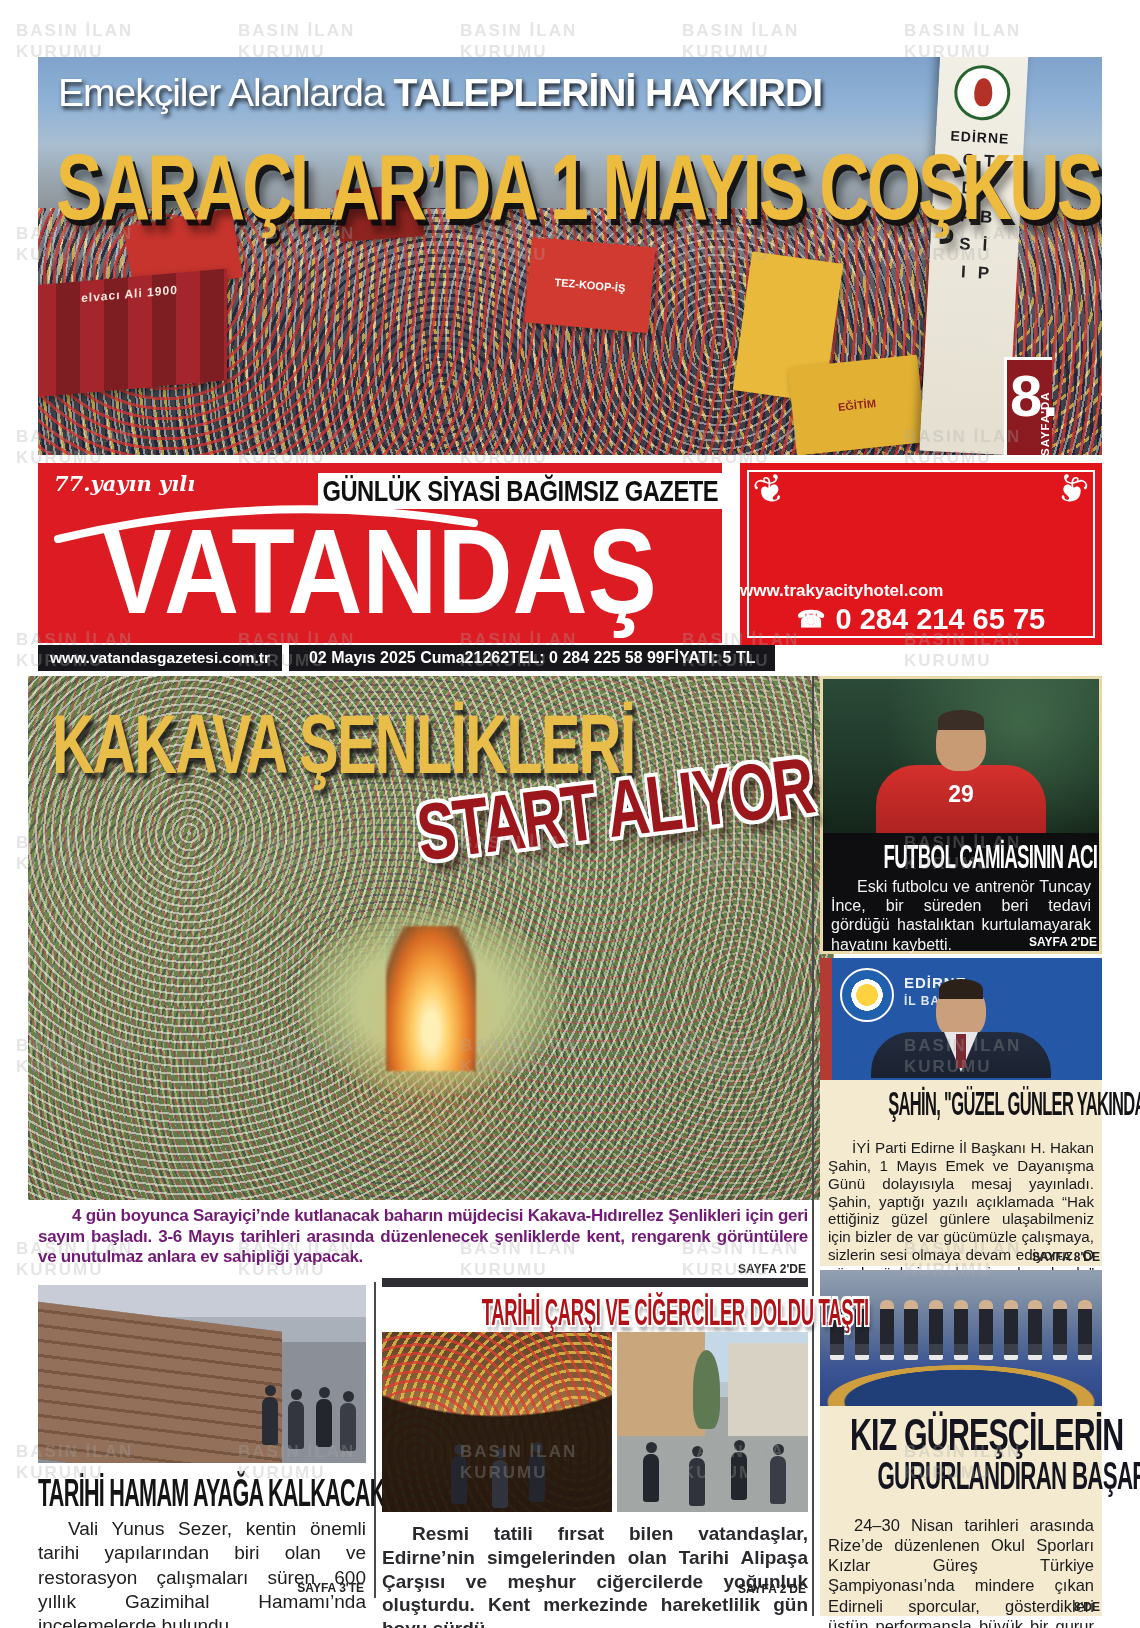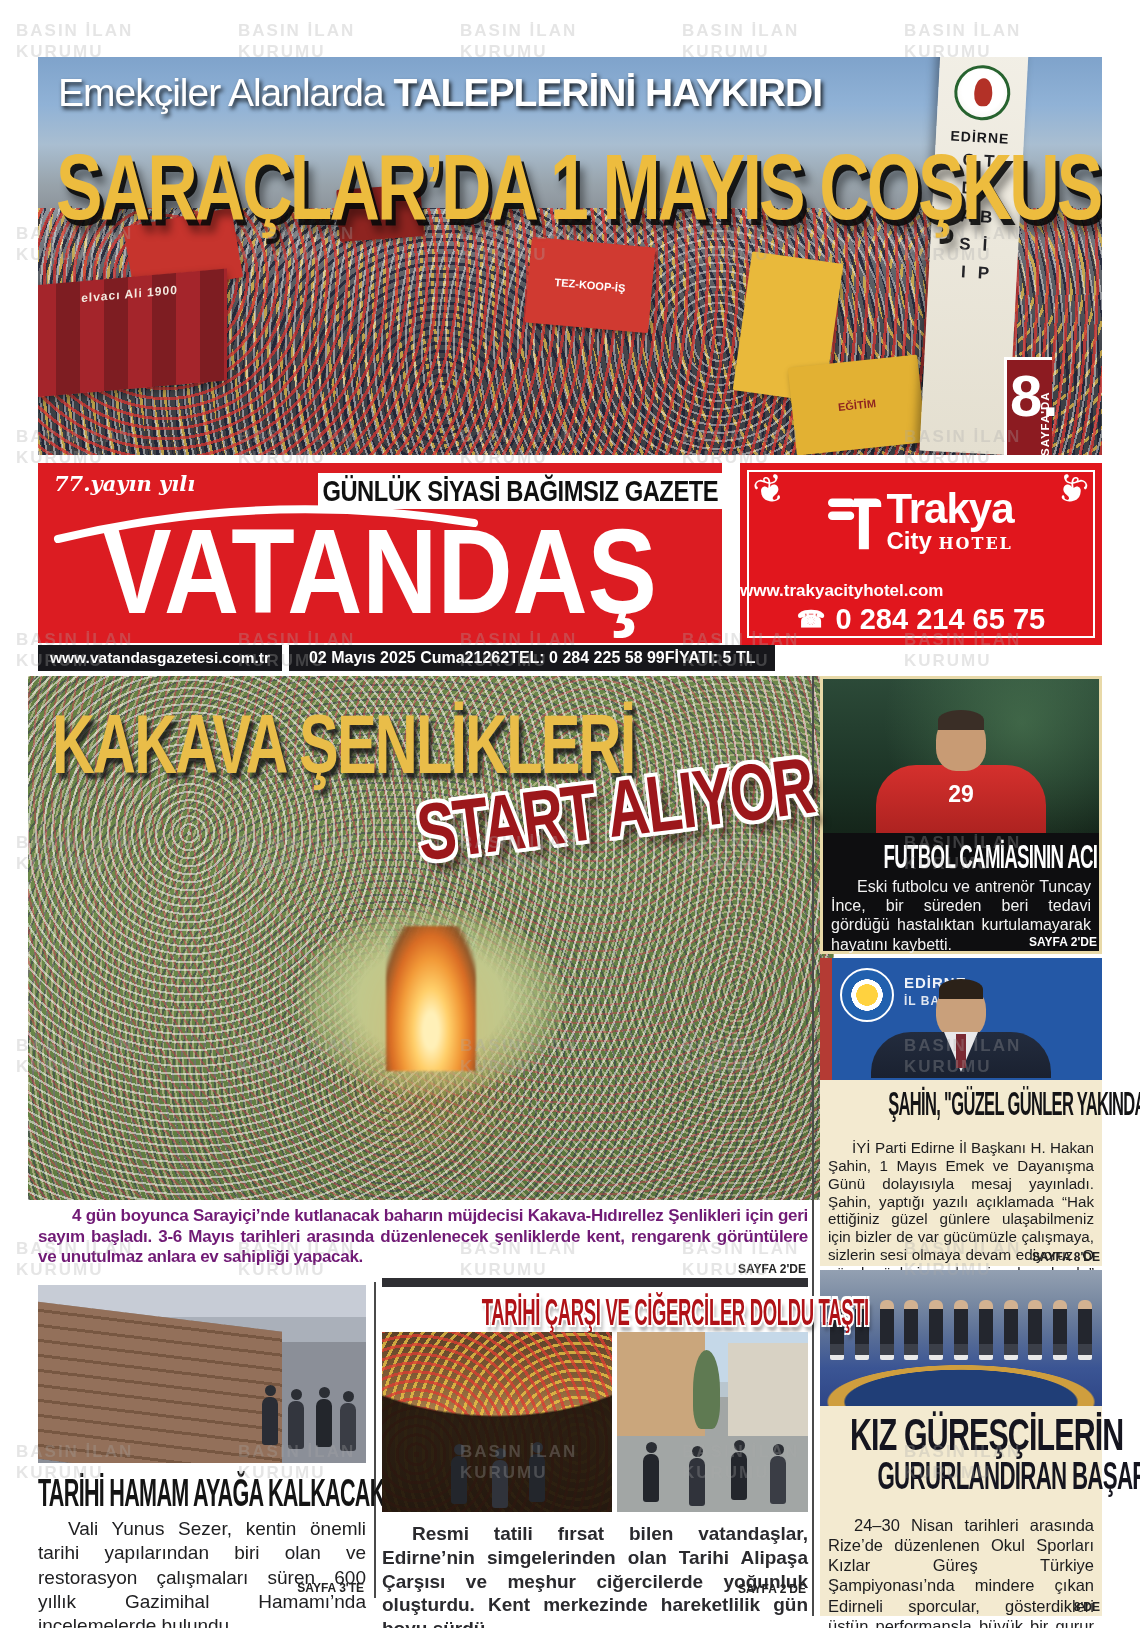--- a/index.html
+++ b/index.html
@@ -247,34 +247,20 @@
       <path d="M8,36 Q215,-14 424,20" fill="none" stroke="#fff" stroke-width="8" stroke-linecap="round"></path>
     </svg>
     <div class="mtitle">
       <span>VATANDAŞ</span>
     </div>
   </div>
 
   <div class="ad">
     <span class="adcorner l">❦</span>
     <span class="adcorner r">❦</span>
-    <div class="adrow">
-      <svg class="tlogo" width="54" height="62" viewBox="0 0 70 80">
-        <rect x="0" y="12" width="34" height="11" rx="5.5" fill="#fff"></rect>
-        <rect x="0" y="29" width="34" height="11" rx="5.5" fill="#fff"></rect>
-        <path d="M34,12 h28 a7,7 0 0 1 7,7 v4 h-16 v55 h-13 v-55 h-10 z" fill="#fff"></path>
-      </svg>
-      <div class="adtxt">
-        <div class="adbrand">Trakya</div>
-        <div class="adbrand2">
-          <span>City</span>
-          <span class="adhotel">HOTEL</span>
-        </div>
-      </div>
-    </div>
     <div class="adsite">www.trakyacityhotel.com</div>
     <div class="adphone">
       <span class="phoneicon">☎</span>
       <span>0 284 214 65 75</span>
     </div>
   </div>
 
   <div class="infobar">
     <div class="chip">www.vatandasgazetesi.com.tr</div>
     <div class="ibrest">

